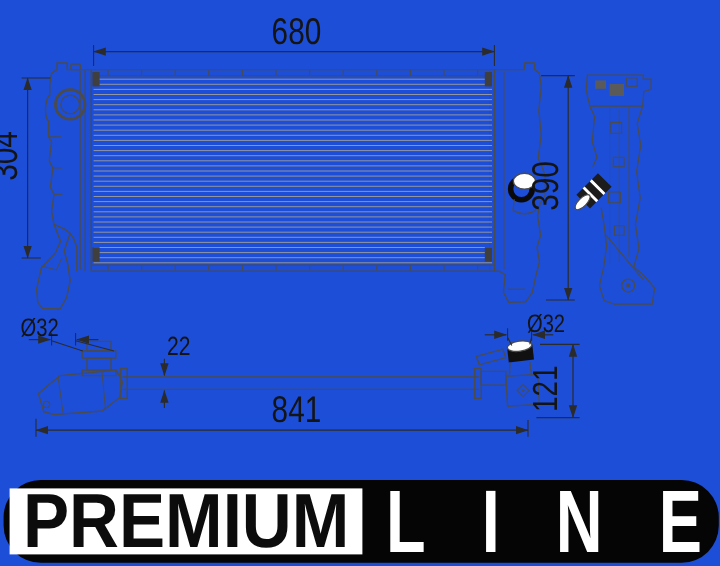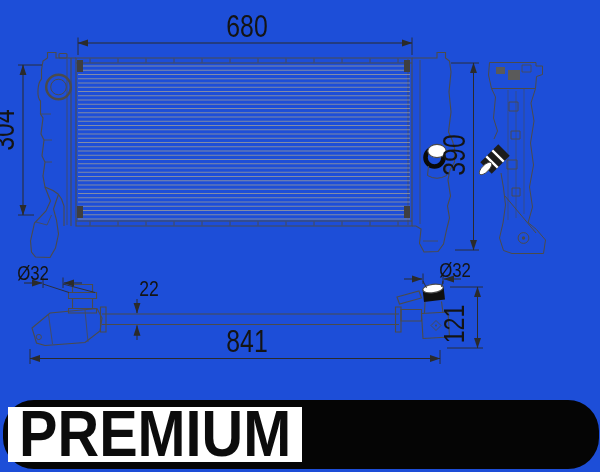--- a/index.html
+++ b/index.html
@@ -239,15 +239,18 @@
       <text transform="translate(33,280) scale(0.8,1)" text-anchor="middle" font-size="21">Ø32</text>
       <text transform="translate(455,277) scale(0.8,1)" text-anchor="middle" font-size="21">Ø32</text>
       <text transform="translate(149,296) scale(0.8,1)" text-anchor="middle" font-size="22">22</text>
     </g>
   </svg>
 
   <div class="banner" style="background: rgb(5, 5, 5);">
     <div class="premium-box" style="background: rgb(255, 255, 255);">
       <span style="color: rgb(12, 12, 12);">PREMIUM</span>
     </div>
+    <div class="line-zone">
+      <span style="color: rgb(255, 255, 255);">LINE</span>
+    </div>
   </div>
 
 </div>
 
 </body></html>

